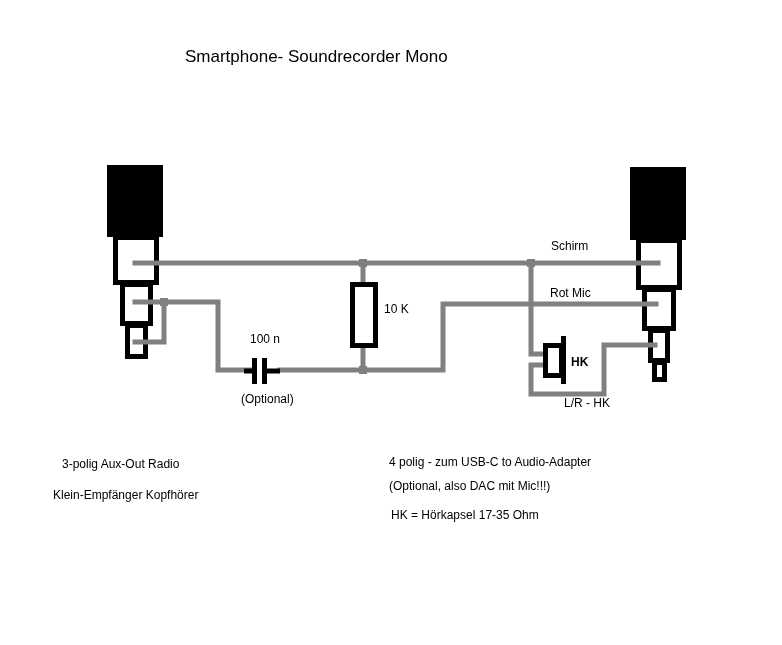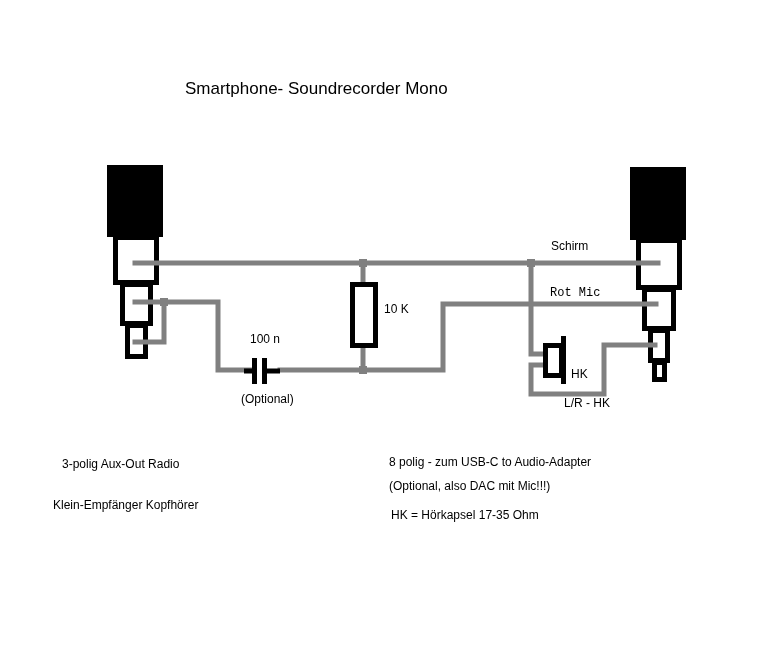--- a/index.html
+++ b/index.html
@@ -67,29 +67,29 @@
     <line x1="244" y1="371" x2="252" y2="371" stroke="#000" stroke-width="5"></line>
     <line x1="267" y1="371" x2="280" y2="371" stroke="#000" stroke-width="5"></line>
   </g>
 
   <g>
     <rect class="part" x="545.5" y="345.5" width="16" height="30"></rect>
     <rect class="blk" x="561" y="336" width="5" height="48"></rect>
   </g>
 </svg>
 
-<div class="lbl" style="left:185px; top:48px; font-size:17px;margin-top:32px;">Smartphone- Soundrecorder Mono</div>
+<div class="lbl" style="left:185px; top:48px; font-size:17px;">Smartphone- Soundrecorder Mono</div>
 
 <div class="lbl" style="left:551px; top:240px;">Schirm</div>
-<div class="lbl" style="left:550px; top:287px;font-family:Liberation Mono, monospace;">Rot Mic</div>
+<div class="lbl" style="left:550px; top:287px;">Rot Mic</div>
 <div class="lbl" style="left:564px; top:397px;">L/R - HK</div>
 
 <div class="lbl" style="left:384px; top:303px;">10 K</div>
 <div class="lbl" style="left:250px; top:333px;">100 n</div>
 <div class="lbl" style="left:231px; top:393px;margin-left:10px;">(Optional)</div>
-<div class="lbl" style="left:571px; top:368px;">HK</div>
+<div class="lbl" style="left:571px; top:356px;font-weight:bold;">HK</div>
 
 <div class="lbl" style="left:62px; top:458px;">3-polig Aux-Out Radio</div>
-<div class="lbl" style="left:53px; top:499px;">Klein-Empfänger Kopfhörer</div>
+<div class="lbl" style="left:53px; top:489px;">Klein-Empfänger Kopfhörer</div>
 
-<div class="lbl" style="left:389px; top:456px;">8 polig - zum USB-C to Audio-Adapter</div>
+<div class="lbl" style="left:389px; top:456px;">4 polig - zum USB-C to Audio-Adapter</div>
 <div class="lbl" style="left:389px; top:480px;">(Optional, also DAC mit Mic!!!)</div>
 <div class="lbl" style="left:391px; top:509px;">HK = Hörkapsel 17-35 Ohm</div>
 
 </body></html>

